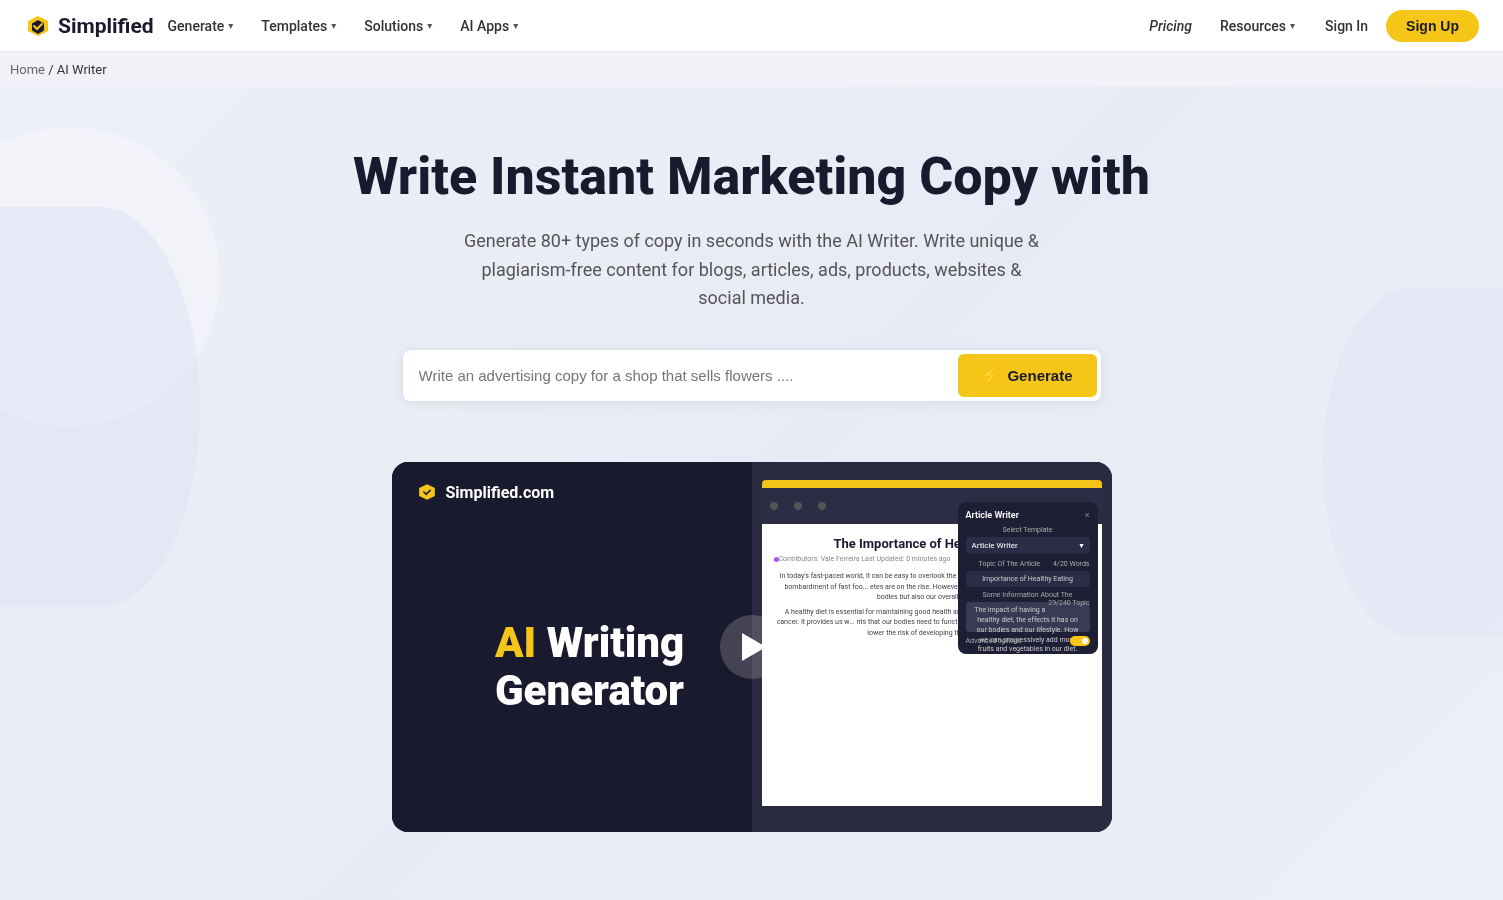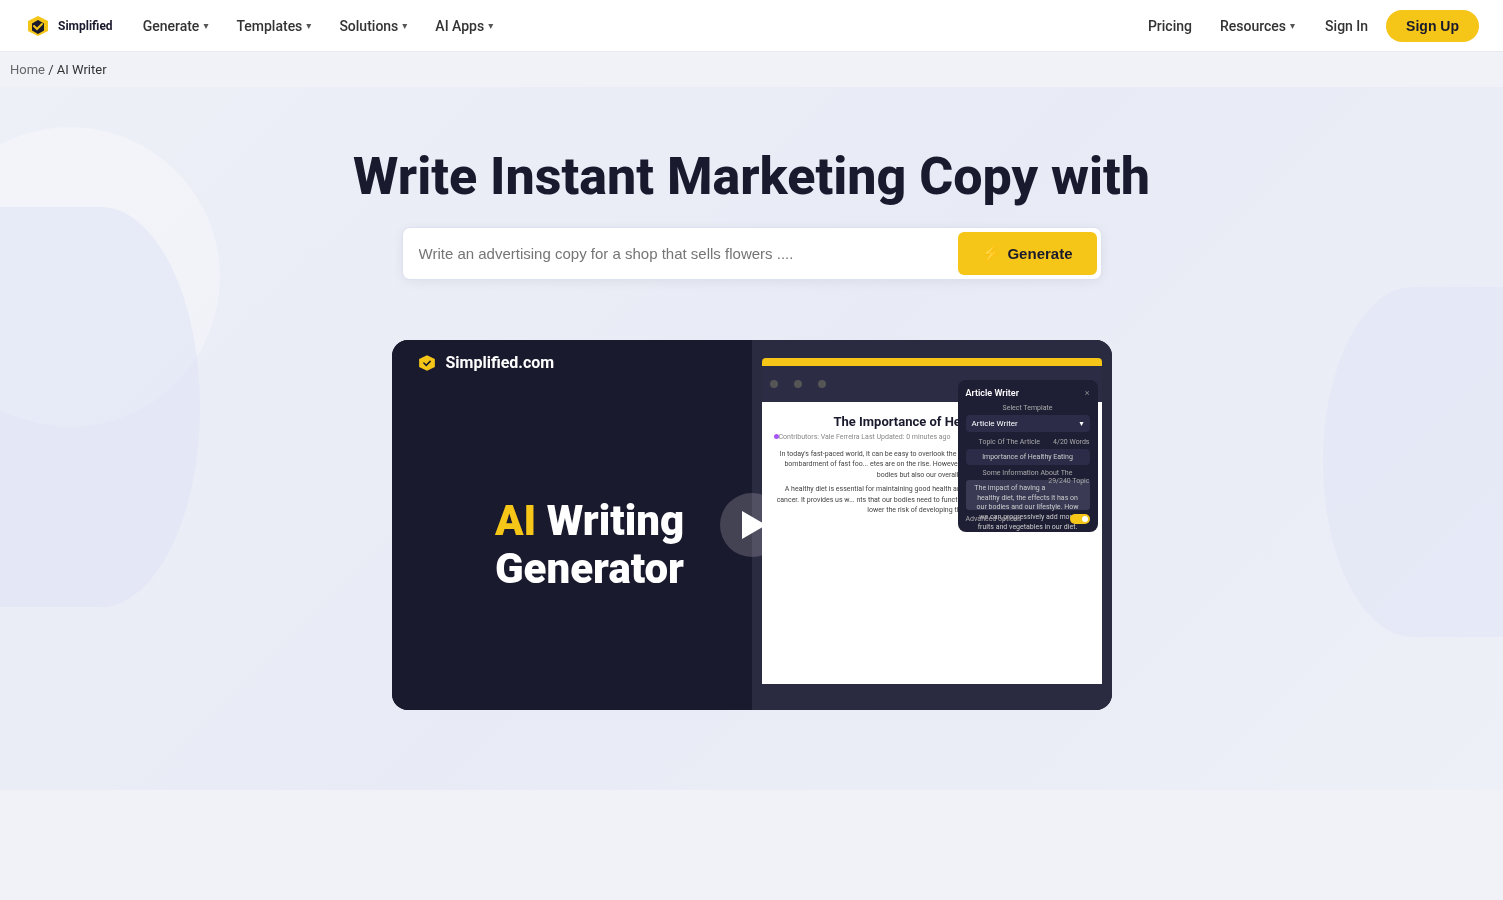--- a/index.html
+++ b/index.html
@@ -19,24 +19,23 @@
       padding: 0 24px;
       border-bottom: 1px solid #e8eaf0;
       position: relative;
       z-index: 10;
     }
     .nav-logo {
       display: flex;
       align-items: center;
       gap: 6px;
       font-weight: 700;
-      font-size: 12px;
+      font-size: 21px;
       color: #1a1a2e;
       text-decoration: none;
-      margin-right: 16px;
     }
     .logo-icon {
       width: 28px;
       height: 28px;
     }
     .nav-links {
       display: flex;
       align-items: center;
       gap: 0;
       flex: 1;
@@ -61,20 +60,21 @@
       align-items: center;
       gap: 4px;
       margin-left: auto;
     }
     .nav-pricing {
       padding: 8px 12px;
       font-size: 14px;
       color: #333;
       font-weight: 500;
       cursor: pointer;
+      font-style: italic;
     }
     .nav-resources {
       display: flex;
       align-items: center;
       gap: 4px;
       padding: 8px 12px;
       font-size: 14px;
       color: #333;
       font-weight: 500;
       cursor: pointer;
@@ -208,21 +208,21 @@
       flex-direction: column;
       justify-content: center;
       padding: 40px 30px;
     }
     .video-logo-area {
       display: flex;
       align-items: center;
       gap: 8px;
       margin-bottom: 30px;
       position: absolute;
-      top: 12px;
+      top: 19px;
       left: 24px;
     }
     .video-logo-text {
       font-size: 16px;
       font-weight: 700;
       color: #fff;
     }
     .video-headline {
       font-size: 42px;
       font-weight: 900;
@@ -486,20 +486,21 @@
 </div>
 
 <section class="hero">
   <div class="deco-left"></div>
   <div class="deco-right"></div>
 
   <h1 class="hero-title">
     <span>Write Instant Marketing Copy with</span><br>
   </h1>
 
+  <p class="hero-subtitle">Generate 80+ types of copy in seconds with the AI Writer. Write unique &amp; plagiarism-free content for blogs, articles, ads, products, websites &amp; social media.</p>
 
   <div class="input-bar">
     <input type="text" placeholder="Write an advertising copy for a shop that sells flowers ...." style="">
     <button class="generate-btn">
       <span class="lightning-icon">⚡</span>
       <span>Generate</span>
     </button>
   </div>
 
   <div class="video-section">

